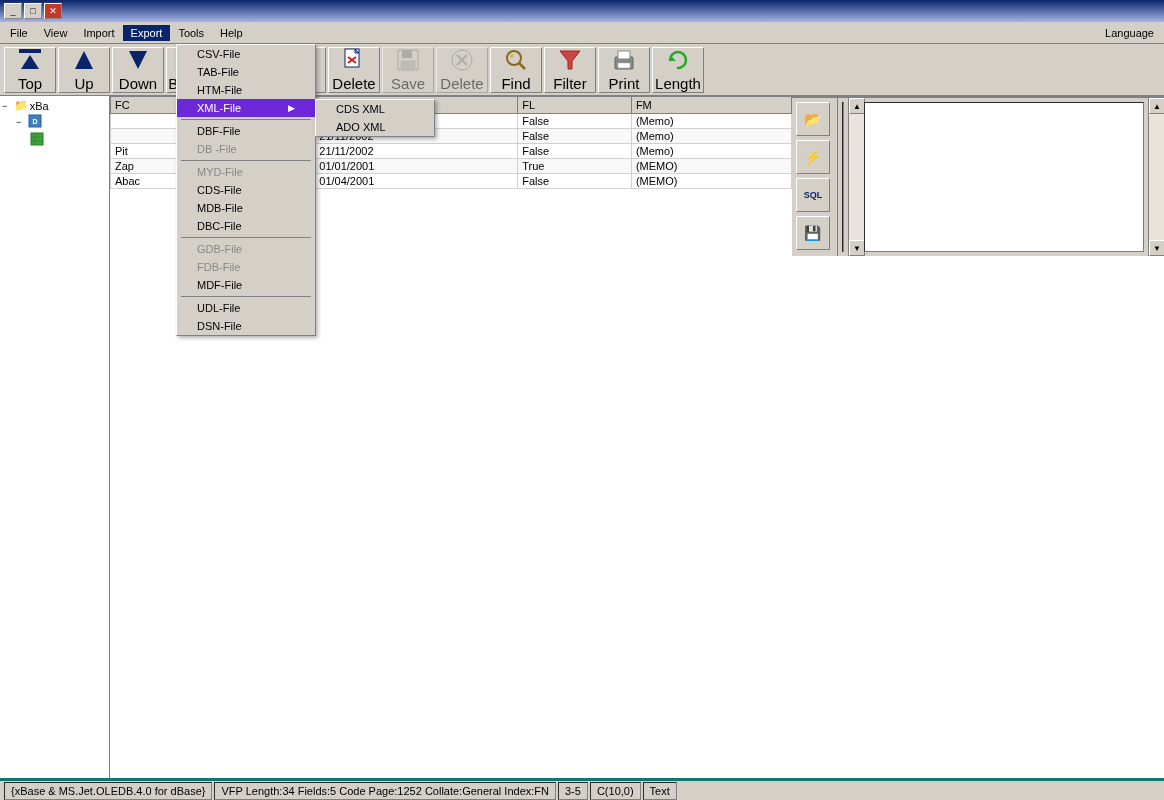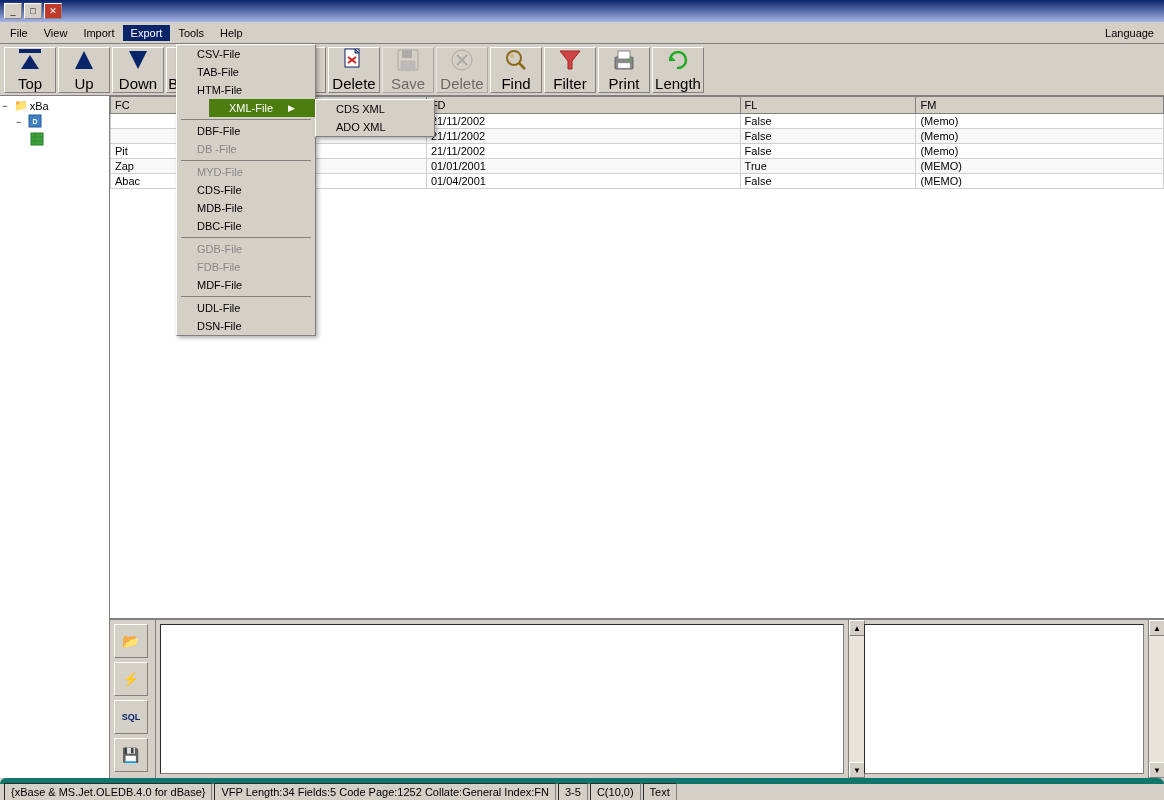--- a/index.html
+++ b/index.html
@@ -131,21 +131,21 @@
     }
     .tree-expand {
       width: 10px;
       font-size: 9px;
     }
 
     
     .data-area {
       flex: 1;
       display: flex;
-      flex-direction: column;
+      flex-direction: row;
       overflow: hidden;
       background: white;
     }
     .grid-container {
       flex: 1;
       overflow: auto;
       position: relative;
     }
     .data-table {
       border-collapse: collapse;
@@ -234,27 +234,26 @@
       justify-content: center;
       font-size: 8px;
       cursor: pointer;
     }
     .scrollbar-track { flex: 1; background: #e8e4dc; }
 
     
     .status-bar {
       height: 22px;
       background: #d4d0c8;
-      border-top: 6px solid #0f766e;
+      border-top: 3px solid #0f766e;
       display: flex;
       align-items: center;
       padding: 4px 4px;
       font-size: 11px;
       gap: 0;
-      border-radius: 6px;
     }
     .status-segment {
       border: 1px inset #808080;
       padding: 0 6px;
       height: 18px;
       display: flex;
       align-items: center;
       margin-right: 2px;
     }
 
@@ -272,23 +271,22 @@
     .dropdown-item {
       padding: 3px 20px;
       cursor: pointer;
       font-size: 11px;
       white-space: nowrap;
       display: flex;
       align-items: center;
       justify-content: space-between;
     }
     .dropdown-item:hover, .dropdown-item.highlighted {
-      background: #4d7c0f;
+      background: #6d28d9;
       color: white;
-      margin-left: 32px;
     }
     .dropdown-item.disabled {
       color: #888;
       cursor: default;
     }
     .dropdown-separator {
       height: 1px;
       background: #808080;
       margin: 2px 4px;
     }

